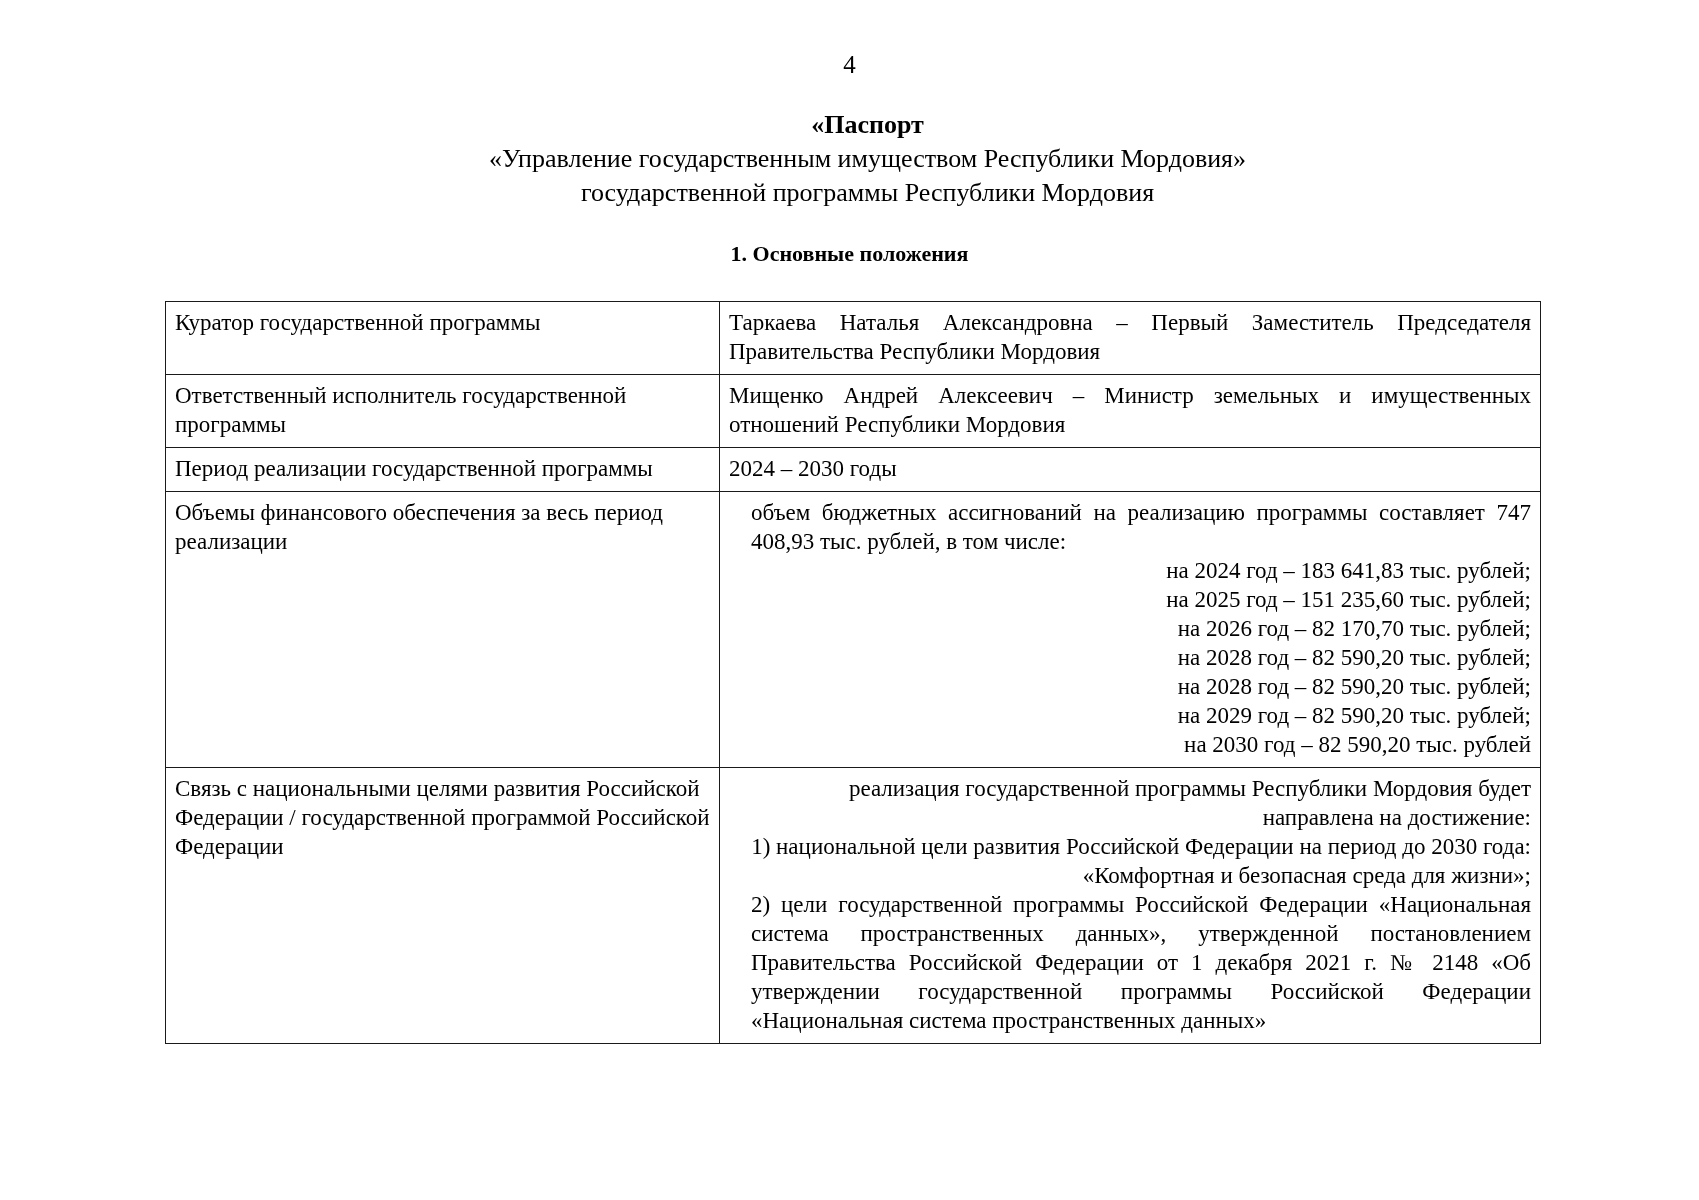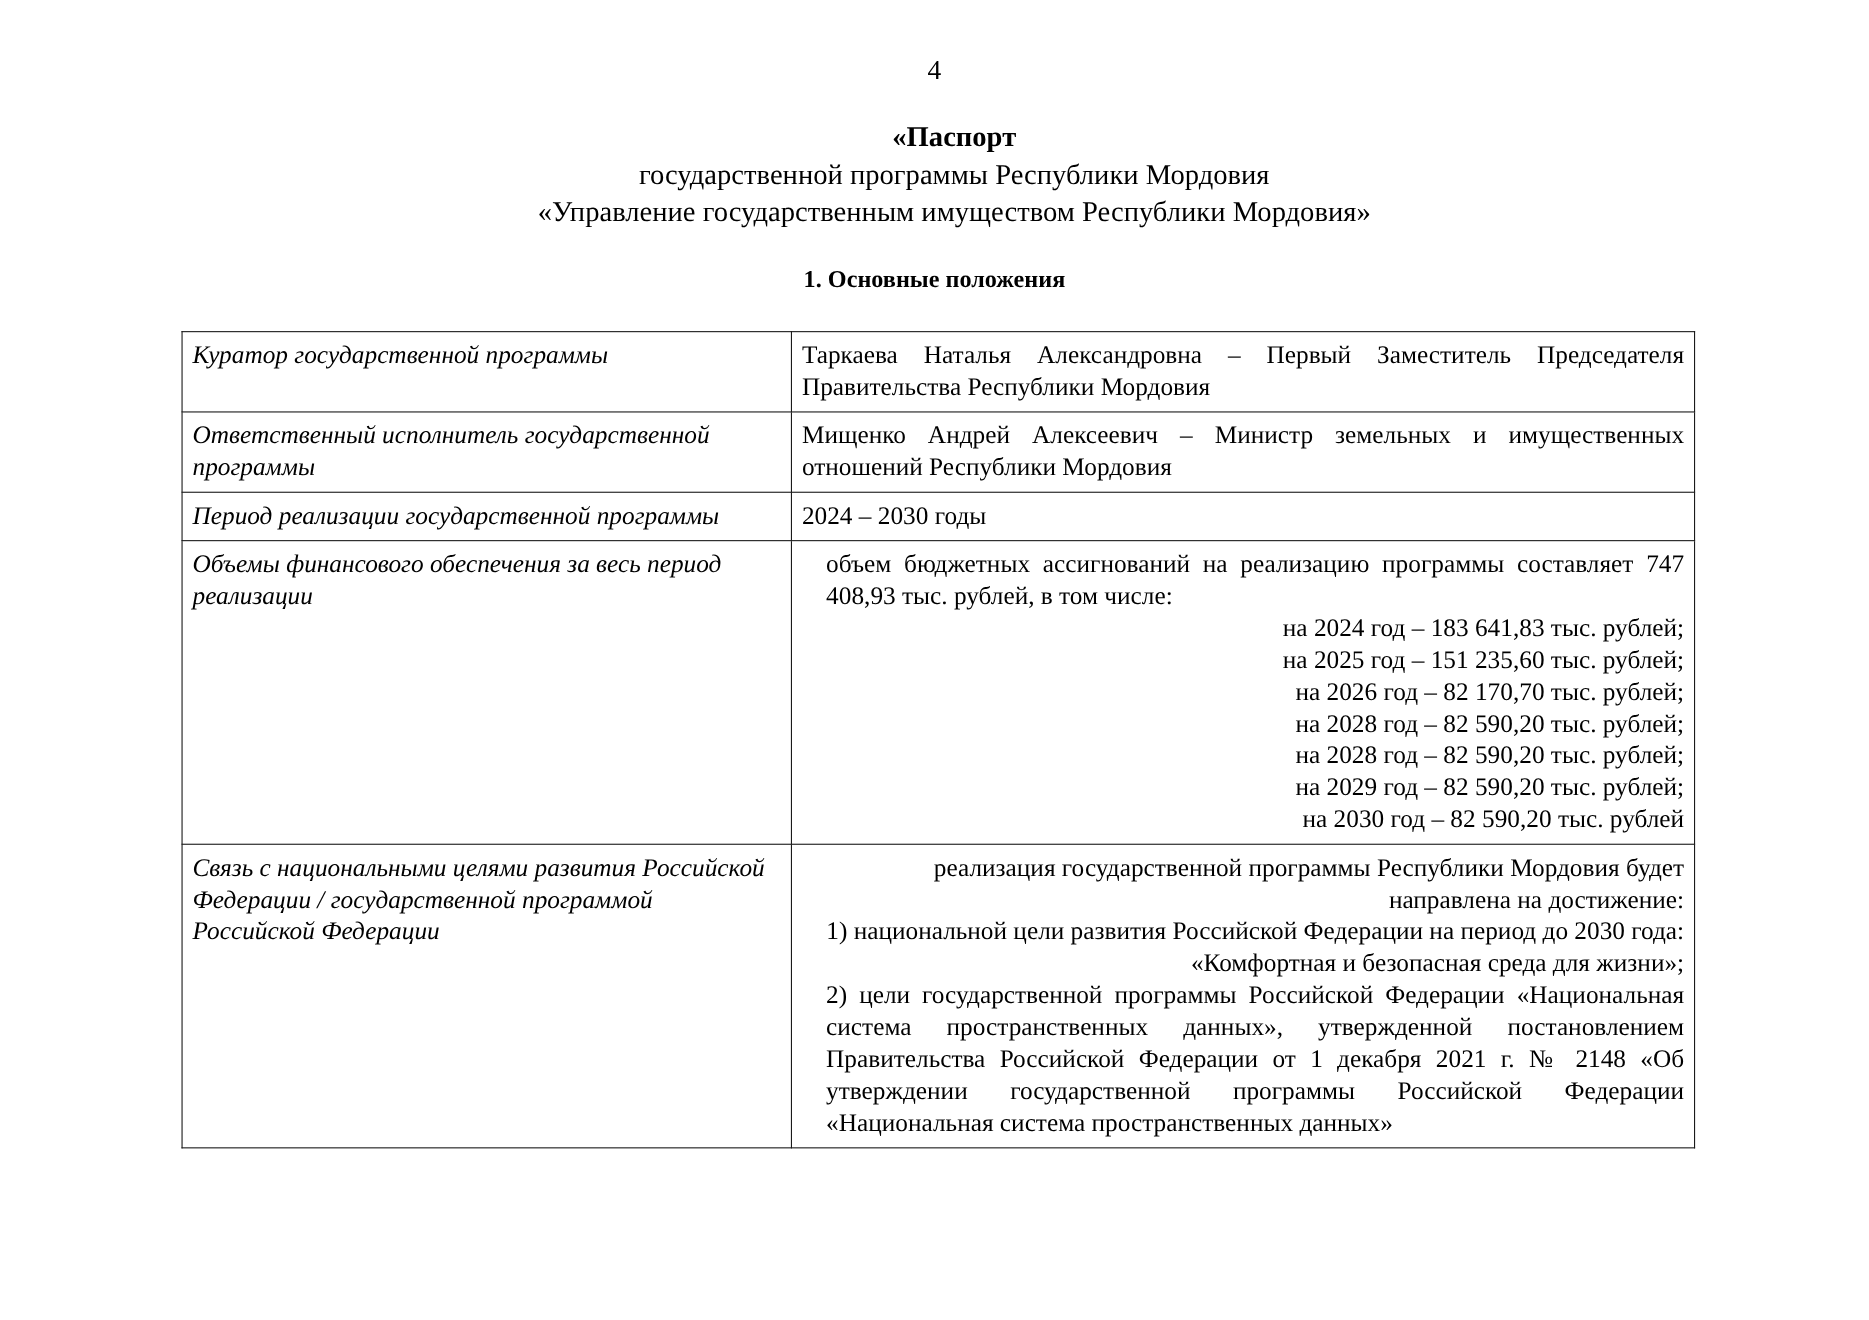--- a/index.html
+++ b/index.html
@@ -67,21 +67,20 @@
   table.passport td {
     border: 1px solid #1a1a1a;
     vertical-align: top;
     font-size: 23px;
     line-height: 29px;
     padding: 6px 9px 8px 9px;
   }
   td.col-label {
     width: 535px;
     text-align: left;
-    font-style: italic;
   }
   td.col-value {
     width: 802px;
     text-align: justify;
     text-justify: inter-word;
   }
   td.col-value .nojust {
     text-align: right;
   }
   .val-line {
@@ -97,22 +96,22 @@
 </style>
 </head>
 <body>
 
 <div class="page">
 
   <div class="page-number">4</div>
 
   <div class="title-block">
     <div class="title-line bold">«Паспорт</div>
+    <div class="title-line">«Управление государственным имуществом Республики Мордовия»</div>
     <div class="title-line">государственной программы Республики Мордовия</div>
-    <div class="title-line">«Управление государственным имуществом Республики Мордовия»</div>
   </div>
 
   <div class="section-heading">1. Основные положения</div>
 
   <table class="passport">
     <tbody>
       <tr>
         <td class="col-label">Куратор государственной программы</td>
         <td class="col-value">Таркаева Наталья Александровна – Первый Заместитель Председателя Правительства Республики Мордовия</td>
       </tr>

